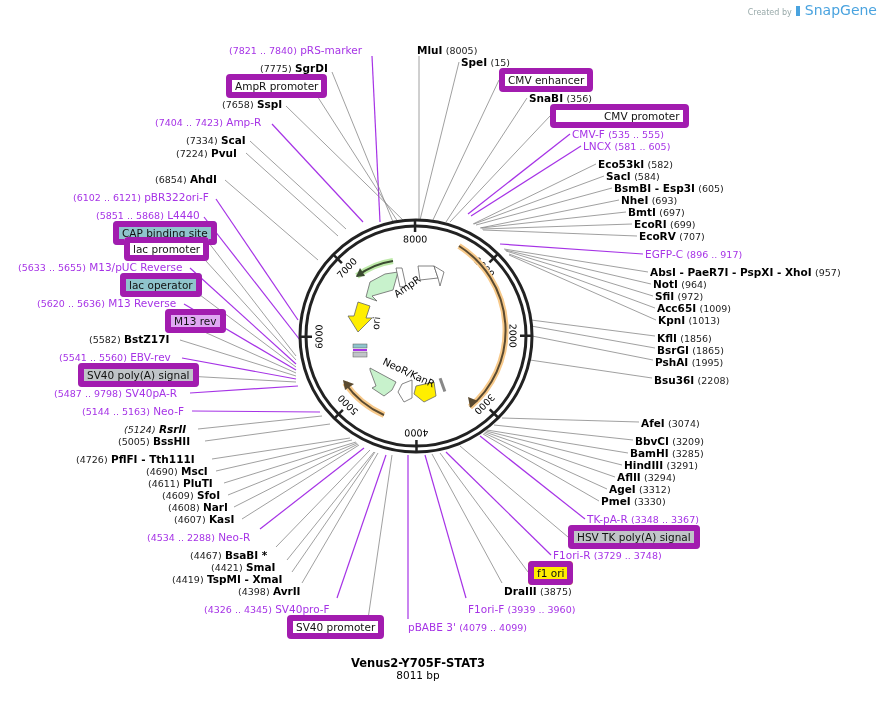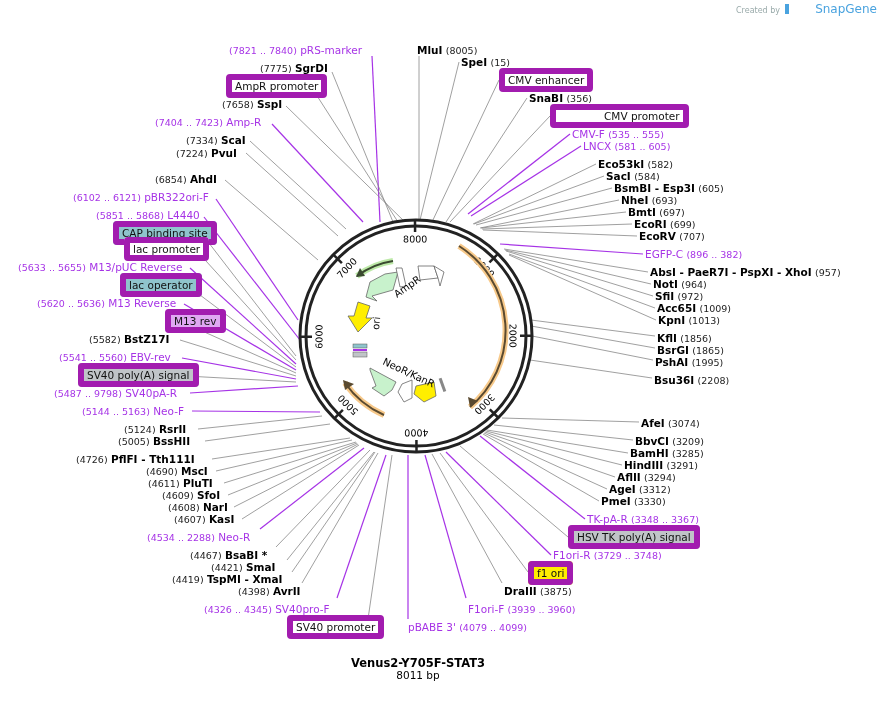--- a/index.html
+++ b/index.html
@@ -5,21 +5,21 @@
   html,body{margin:0;padding:0;background:#fff;}
   body{width:883px;height:711px;position:relative;overflow:hidden;font-family:"DejaVu Sans",sans-serif;}
   #map{position:absolute;left:0;top:0;width:883px;height:711px;}
   .lbl{position:absolute;white-space:nowrap;font-size:10.5px;line-height:13px;}
   .enz{color:#000;font-weight:bold;}
   .pos{color:#222;font-weight:normal;font-size:9.5px;}
   .primer{color:#a633e6;}
   .primer .pos{color:#a633e6;}
   .feat{border:6px solid #a21caf;border-radius:4px;padding:0 3px;background:#fff;color:#111;}
   .credit{position:absolute;right:6px;top:2px;font-size:8px;color:#9aa;}
-  .credit b{color:#4aa3df;font-size:12px;font-weight:normal;margin-left:22px;}
+  .credit b{color:#4aa3df;font-size:14px;font-weight:normal;}
   .title{position:absolute;left:0;width:836px;text-align:center;top:656px;font-weight:bold;font-size:11.5px;color:#000;}
   .size{position:absolute;left:0;width:836px;text-align:center;top:669px;font-size:10.5px;color:#000;}
 </style>
 </head>
 <body>
 
 <div id="map">
   <svg id="map-svg" width="883" height="711" viewBox="0 0 883 711">
     <g id="leader-lines">
         <line x1="372" y1="56" x2="380" y2="222" stroke="#a633e6" stroke-width="1.2"></line>
@@ -169,21 +169,21 @@
     <div class="lbl" style="left: 124px; top: 243px;"><span class="feat" style="background: rgb(255, 255, 255);">lac promoter</span></div>
     <div class="lbl primer" style="left: 18px; top: 261px;"><span class="pos">(5633 .. 5655)</span>  <span>M13/pUC Reverse</span></div>
     <div class="lbl" style="left: 120px; top: 279px;"><span class="feat" style="background: rgb(143, 196, 204);">lac operator</span></div>
     <div class="lbl primer" style="left: 37px; top: 297px;"><span class="pos">(5620 .. 5636)</span>  <span>M13 Reverse</span></div>
     <div class="lbl" style="left: 133px; top: 315px;"><span class="feat" style="background: rgb(223, 168, 242); margin-left: 32px;">M13 rev</span></div>
     <div class="lbl" style="left: 89px; top: 333px;"><span class="pos">(5582)</span>  <span class="enz">BstZ17I</span></div>
     <div class="lbl primer" style="left: 59px; top: 351px;"><span class="pos">(5541 .. 5560)</span>  <span>EBV-rev</span></div>
     <div class="lbl" style="left: 78px; top: 369px;"><span class="feat" style="background: rgb(192, 196, 200);">SV40 poly(A) signal</span></div>
     <div class="lbl primer" style="left: 54px; top: 387px;"><span class="pos">(5487 .. 9798)</span>  <span>SV40pA-R</span></div>
     <div class="lbl primer" style="left: 82px; top: 405px;"><span class="pos">(5144 .. 5163)</span>  <span>Neo-F</span></div>
-    <div class="lbl" style="left: 124px; top: 423px;"><span class="pos">(5124)</span>  <span class="enz">RsrII</span></div>
+    <div class="lbl" style="left: 124px; top: 423px; font-style: italic;"><span class="pos">(5124)</span>  <span class="enz">RsrII</span></div>
     <div class="lbl" style="left: 118px; top: 435px;"><span class="pos">(5005)</span>  <span class="enz">BssHII</span></div>
     <div class="lbl" style="left: 76px; top: 453px;"><span class="pos">(4726)</span>  <span class="enz">PflFI - Tth111I</span></div>
     <div class="lbl" style="left: 146px; top: 465px;"><span class="pos">(4690)</span>  <span class="enz">MscI</span></div>
     <div class="lbl" style="left: 148px; top: 477px;"><span class="pos">(4611)</span>  <span class="enz">PluTI</span></div>
     <div class="lbl" style="left: 162px; top: 489px;"><span class="pos">(4609)</span>  <span class="enz">SfoI</span></div>
     <div class="lbl" style="left: 168px; top: 501px;"><span class="pos">(4608)</span>  <span class="enz">NarI</span></div>
     <div class="lbl" style="left: 174px; top: 513px;"><span class="pos">(4607)</span>  <span class="enz">KasI</span></div>
     <div class="lbl primer" style="left: 147px; top: 531px;"><span class="pos">(4534 .. 2288)</span>  <span>Neo-R</span></div>
     <div class="lbl" style="left: 190px; top: 549px;"><span class="pos">(4467)</span>  <span class="enz">BsaBI *</span></div>
     <div class="lbl" style="left: 211px; top: 561px;"><span class="pos">(4421)</span>  <span class="enz">SmaI</span></div>
@@ -207,21 +207,21 @@
     <div class="lbl" style="left: 641px; top: 417px;"><span class="enz">AfeI</span>   <span class="pos">(3074)</span></div>
     <div class="lbl" style="left: 654px; top: 374px;"><span class="enz">Bsu36I</span>   <span class="pos">(2208)</span></div>
     <div class="lbl" style="left: 655px; top: 356px;"><span class="enz">PshAI</span>   <span class="pos">(1995)</span></div>
     <div class="lbl" style="left: 657px; top: 344px;"><span class="enz">BsrGI</span>   <span class="pos">(1865)</span></div>
     <div class="lbl" style="left: 657px; top: 332px;"><span class="enz">KflI</span>   <span class="pos">(1856)</span></div>
     <div class="lbl" style="left: 658px; top: 314px;"><span class="enz">KpnI</span>   <span class="pos">(1013)</span></div>
     <div class="lbl" style="left: 657px; top: 302px;"><span class="enz">Acc65I</span>   <span class="pos">(1009)</span></div>
     <div class="lbl" style="left: 655px; top: 290px;"><span class="enz">SfiI</span>   <span class="pos">(972)</span></div>
     <div class="lbl" style="left: 653px; top: 278px;"><span class="enz">NotI</span>   <span class="pos">(964)</span></div>
     <div class="lbl" style="left: 650px; top: 266px;"><span class="enz">AbsI - PaeR7I - PspXI - XhoI</span>   <span class="pos">(957)</span></div>
-    <div class="lbl primer" style="left: 645px; top: 248px;"><span>EGFP-C</span>    <span class="pos">(896 .. 382)</span></div>
+    <div class="lbl primer" style="left: 645px; top: 248px;"><span>EGFP-C</span>    <span class="pos">(896 .. 917)</span></div>
     <div class="lbl" style="left: 639px; top: 230px;"><span class="enz">EcoRV</span>   <span class="pos">(707)</span></div>
     <div class="lbl" style="left: 634px; top: 218px;"><span class="enz">EcoRI</span>   <span class="pos">(699)</span></div>
     <div class="lbl" style="left: 628px; top: 206px;"><span class="enz">BmtI</span>   <span class="pos">(697)</span></div>
     <div class="lbl" style="left: 621px; top: 194px;"><span class="enz">NheI</span>   <span class="pos">(693)</span></div>
     <div class="lbl" style="left: 614px; top: 182px;"><span class="enz">BsmBI - Esp3I</span>   <span class="pos">(605)</span></div>
     <div class="lbl" style="left: 606px; top: 170px;"><span class="enz">SacI</span>   <span class="pos">(584)</span></div>
     <div class="lbl" style="left: 598px; top: 158px;"><span class="enz">Eco53kI</span>   <span class="pos">(582)</span></div>
     <div class="lbl primer" style="left: 583px; top: 140px;"><span>LNCX</span>    <span class="pos">(581 .. 605)</span></div>
     <div class="lbl primer" style="left: 572px; top: 128px;"><span>CMV-F</span>    <span class="pos">(535 .. 555)</span></div>
     <div class="lbl" style="left: 550px; top: 110px;"><span class="feat" style="background: rgb(255, 255, 255); padding-left: 48px;">CMV promoter</span></div>

